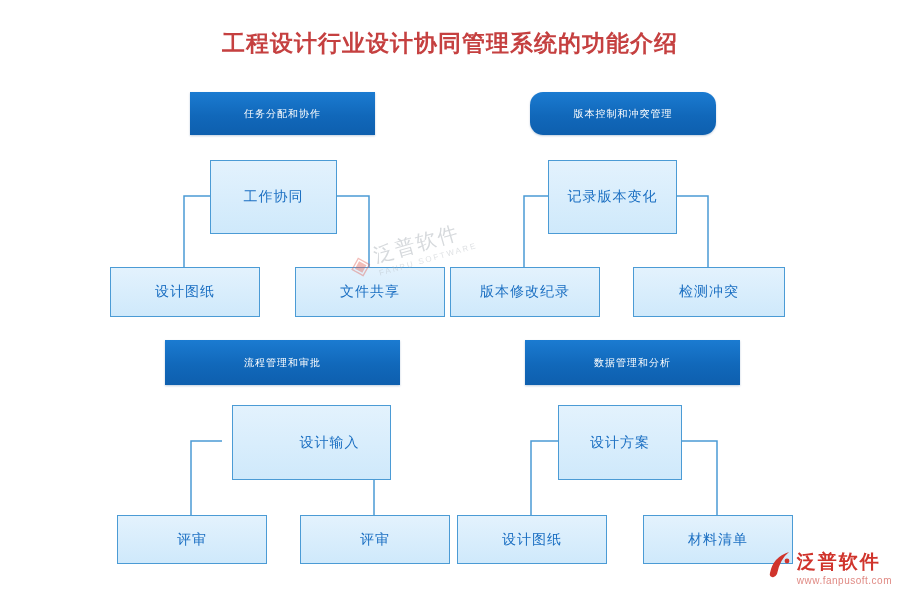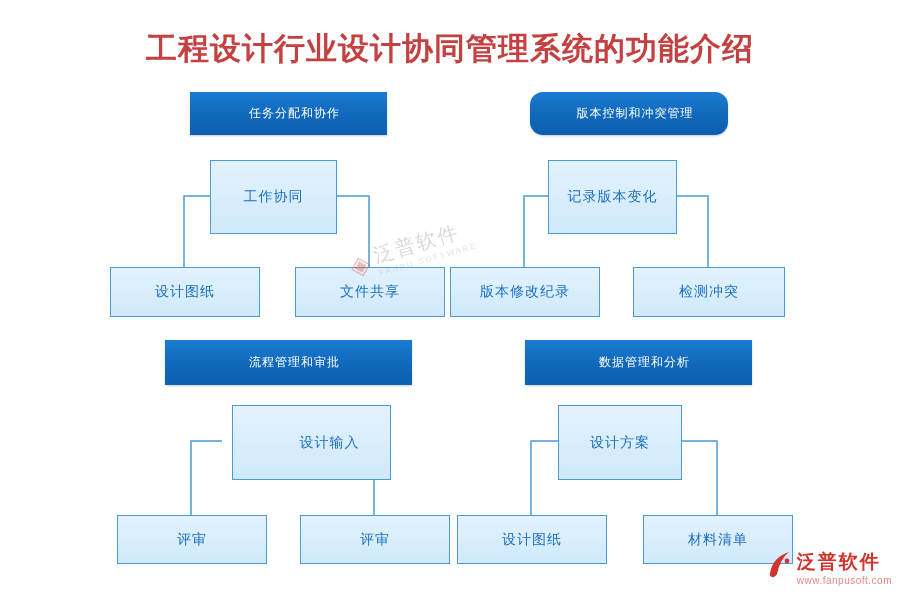--- a/index.html
+++ b/index.html
@@ -4,28 +4,27 @@
 <style>
   html,body{margin:0;padding:0;}
   body{
     width:900px;height:600px;position:relative;overflow:hidden;
     background:#ffffff;
     font-family:"Liberation Sans","DejaVu Sans",sans-serif;
   }
   .title{
     position:absolute;left:0;top:28px;width:900px;text-align:center;
     font-family:"Liberation Serif","DejaVu Serif",serif;
-    font-size:31px;font-weight:bold;color:#c54040;letter-spacing:1px;
+    font-size:23px;font-weight:bold;color:#c54040;letter-spacing:1px;
   }
   .hdr{
     position:absolute;display:flex;align-items:center;justify-content:center;
     background:linear-gradient(180deg,#1b7bd1 0%,#1168ba 55%,#0e5fae 100%);
-    color:#ffffff;font-size:12px;letter-spacing:1px;
+    color:#ffffff;font-size:10px;letter-spacing:1px;
     box-shadow:0 1px 2px rgba(0,60,120,.25);
-    padding-left:12px;
   }
   .node{
     position:absolute;display:flex;align-items:center;justify-content:center;
     background:linear-gradient(180deg,#e3f2fd 0%,#cfe9fb 100%);
     border:1px solid #4b9bd5;
     color:#1b6fc2;font-size:14px;letter-spacing:1px;
   }
   .connectors{position:absolute;left:0;top:0;pointer-events:none;}
   .watermark{
     position:absolute;left:348px;top:232px;opacity:.40;

